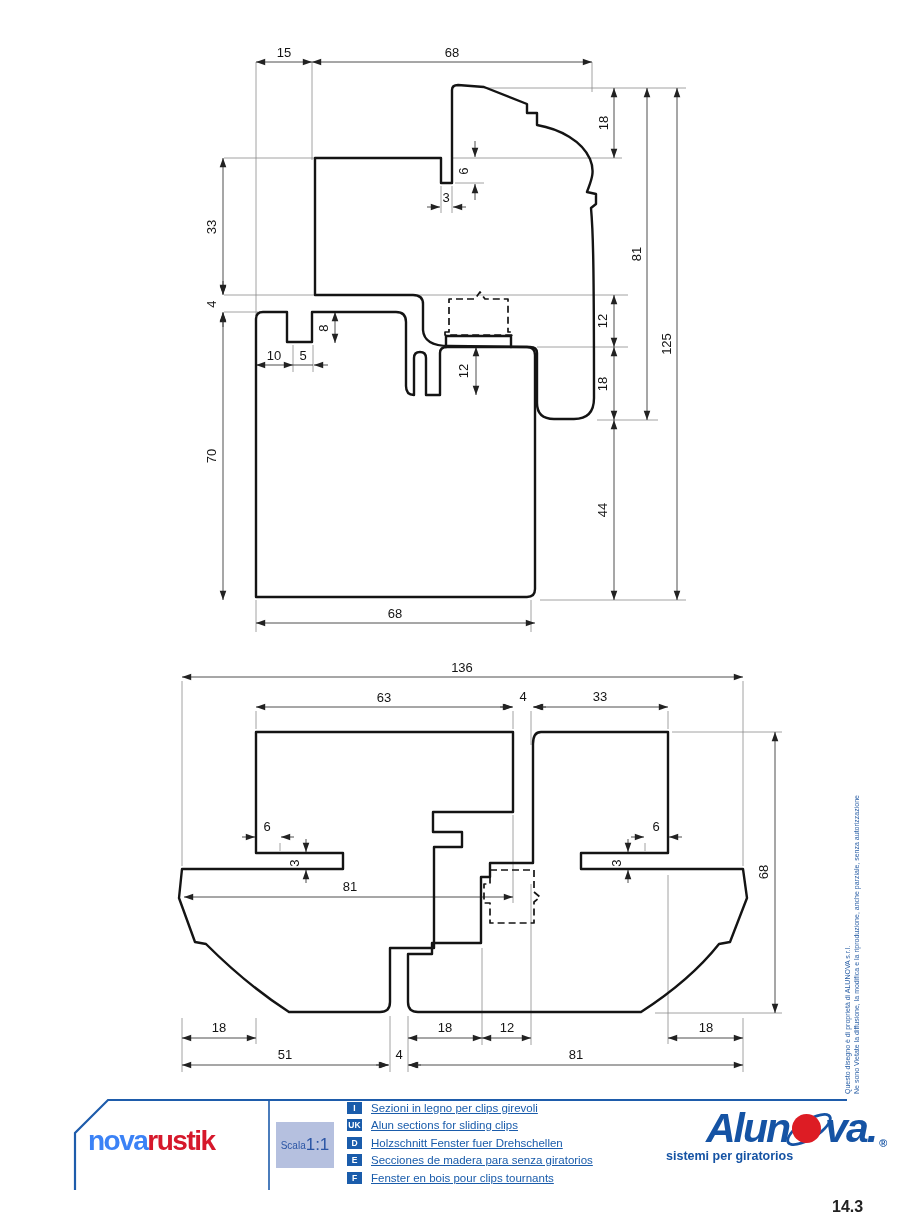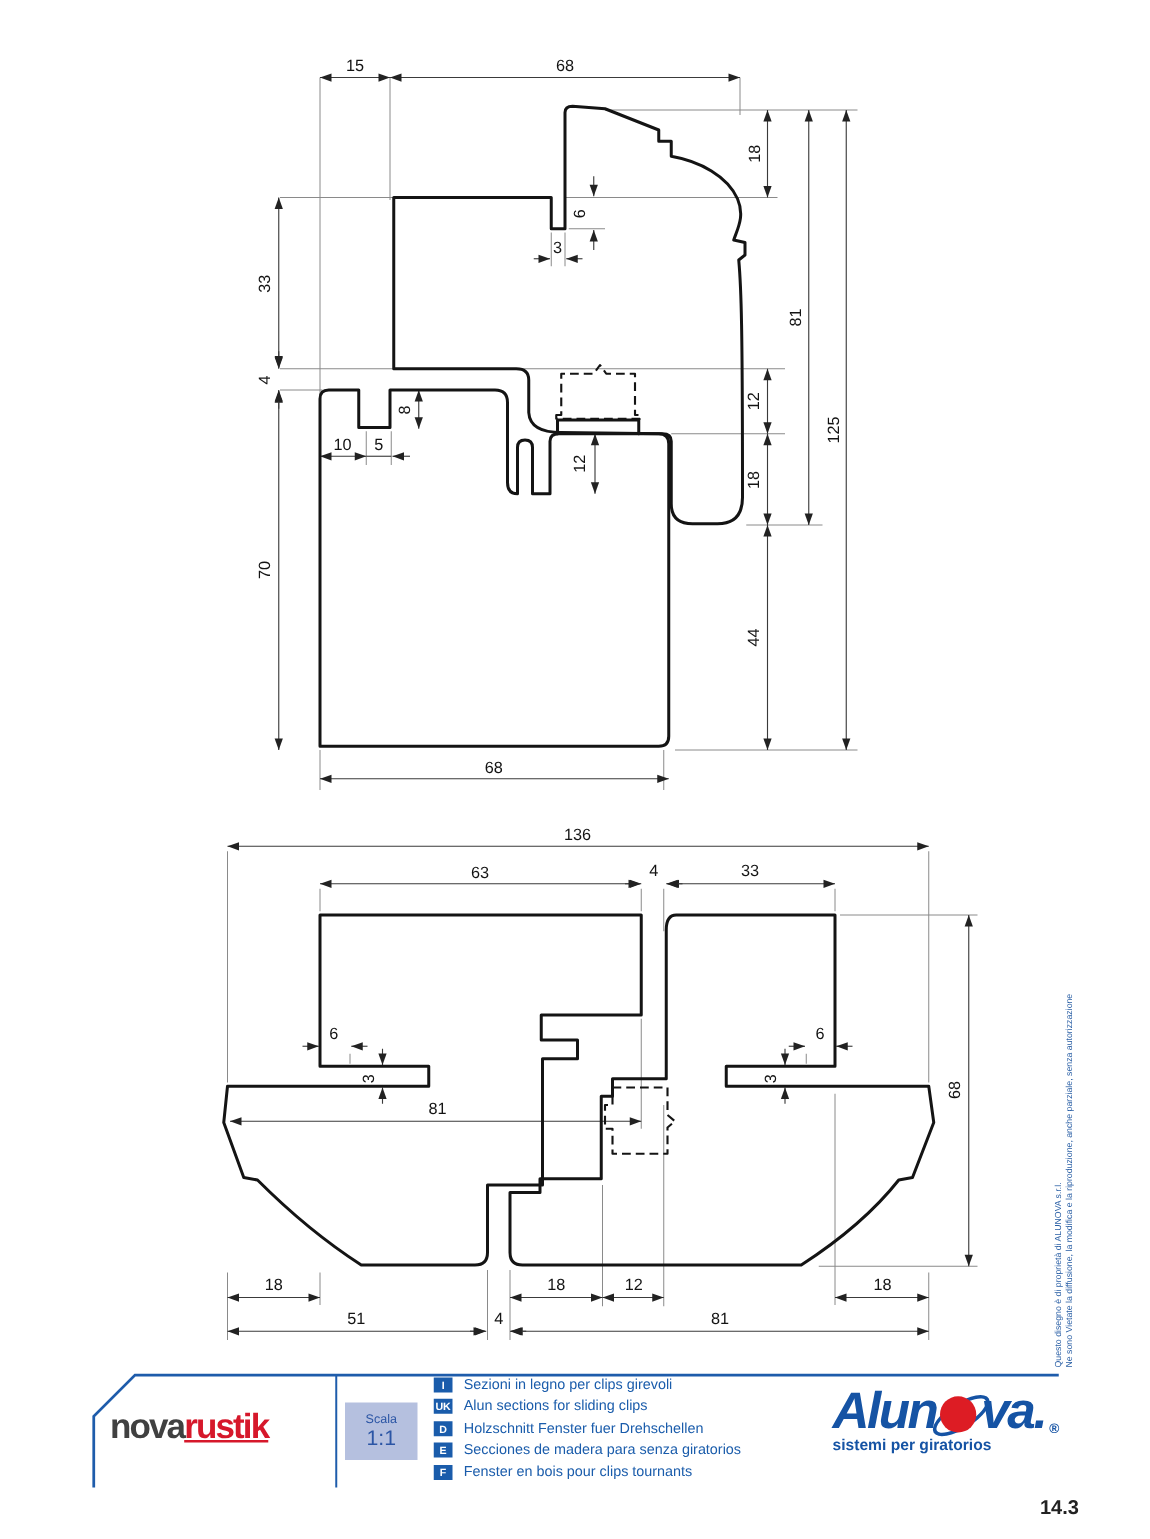--- a/index.html
+++ b/index.html
@@ -9,34 +9,34 @@
   
   .profile{fill:none;stroke:#141414;stroke-width:2.4;stroke-linejoin:round;stroke-linecap:round;}
   .clip{fill:none;stroke:#141414;stroke-width:1.7;stroke-dasharray:7 4;stroke-linejoin:round;}
   .ext{fill:none;stroke:#8a8a8a;stroke-width:0.8;}
   .dim{fill:none;stroke:#3a3a3a;stroke-width:0.9;}
   .dimtxt{fill:#141414;font-size:13px;font-family:"Liberation Sans",sans-serif;text-anchor:middle;}
   .blue{stroke:#1e5cab;fill:none;}
   
   .brand-left{position:absolute;left:88px;top:1127px;font-weight:bold;font-size:28px;
               letter-spacing:-1.5px;line-height:1;}
-  .brand-left .p1{color:#404040;}
-  .brand-left .p2{color:#d6182b;text-decoration:underline;}
+  .brand-left .p1{color:#3b82f6;}
+  .brand-left .p2{color:#d6182b;}
   .scala-box{position:absolute;left:276px;top:1122px;width:58px;height:46px;background:#b5c0df;
-             display:flex;flex-direction:column;align-items:center;justify-content:center;color:#2b55a5;}
+             display:flex;flex-direction:row;align-items:center;justify-content:center;color:#2b55a5;}
   .scala-box .lab{font-size:10px;}
   .scala-box .val{font-size:17px;text-align:center;}
   .legend{position:absolute;left:347px;top:1101px;display:flex;flex-direction:column;gap:4.5px;}
   .legend-row{display:flex;align-items:center;height:13px;}
   .legend-tag{width:15px;height:12px;background:#1a5cab;color:#ffffff;font-size:8.5px;font-weight:bold;
               display:flex;align-items:center;justify-content:center;flex:0 0 15px;}
-  .legend-text{color:#1a5cab;font-size:11.5px;margin-left:9px;white-space:nowrap;}
+  .legend-text{color:#1a5cab;font-size:11.5px;margin-left:9px;white-space:nowrap;text-decoration:underline;}
   .brand-right{position:absolute;left:666px;top:1108px;width:215px;color:#1553a4;}
-  .brand-right .word{display:flex;align-items:flex-end;font-weight:bold;font-style:italic;
-                     font-size:41px;line-height:1;letter-spacing:-2px;}
+  .brand-right .word{display:flex;align-items:flex-start;font-weight:bold;font-style:italic;
+                     font-size:41px;line-height:1;letter-spacing:-2px;margin-left:40px;}
   .planet{position:relative;width:36px;height:38px;display:inline-block;flex:0 0 36px;}
   .planet .ball{position:absolute;left:3px;top:6px;width:29px;height:29px;background:#dd1c24;border-radius:50%;}
   .planet .ring{position:absolute;left:-6px;top:11px;width:46px;height:15px;border:3.5px solid #1553a4;
                 border-radius:50%;transform:rotate(-32deg);}
   .brand-right .dot{font-size:41px;font-weight:bold;}
   .brand-right .reg{font-size:11px;font-weight:bold;align-self:flex-end;margin-left:3px;}
   .tagline{font-weight:bold;font-size:12.5px;letter-spacing:0px;margin-top:0px;font-style:normal;}
   .page-num{position:absolute;left:832px;top:1198px;font-size:16px;color:#222;font-weight:bold;}
   .side-note{position:absolute;left:852px;top:963px;width:262px;transform:translate(-50%,-50%) rotate(-90deg);
              color:#2a5fa5;font-size:7px;line-height:8.5px;white-space:nowrap;}

